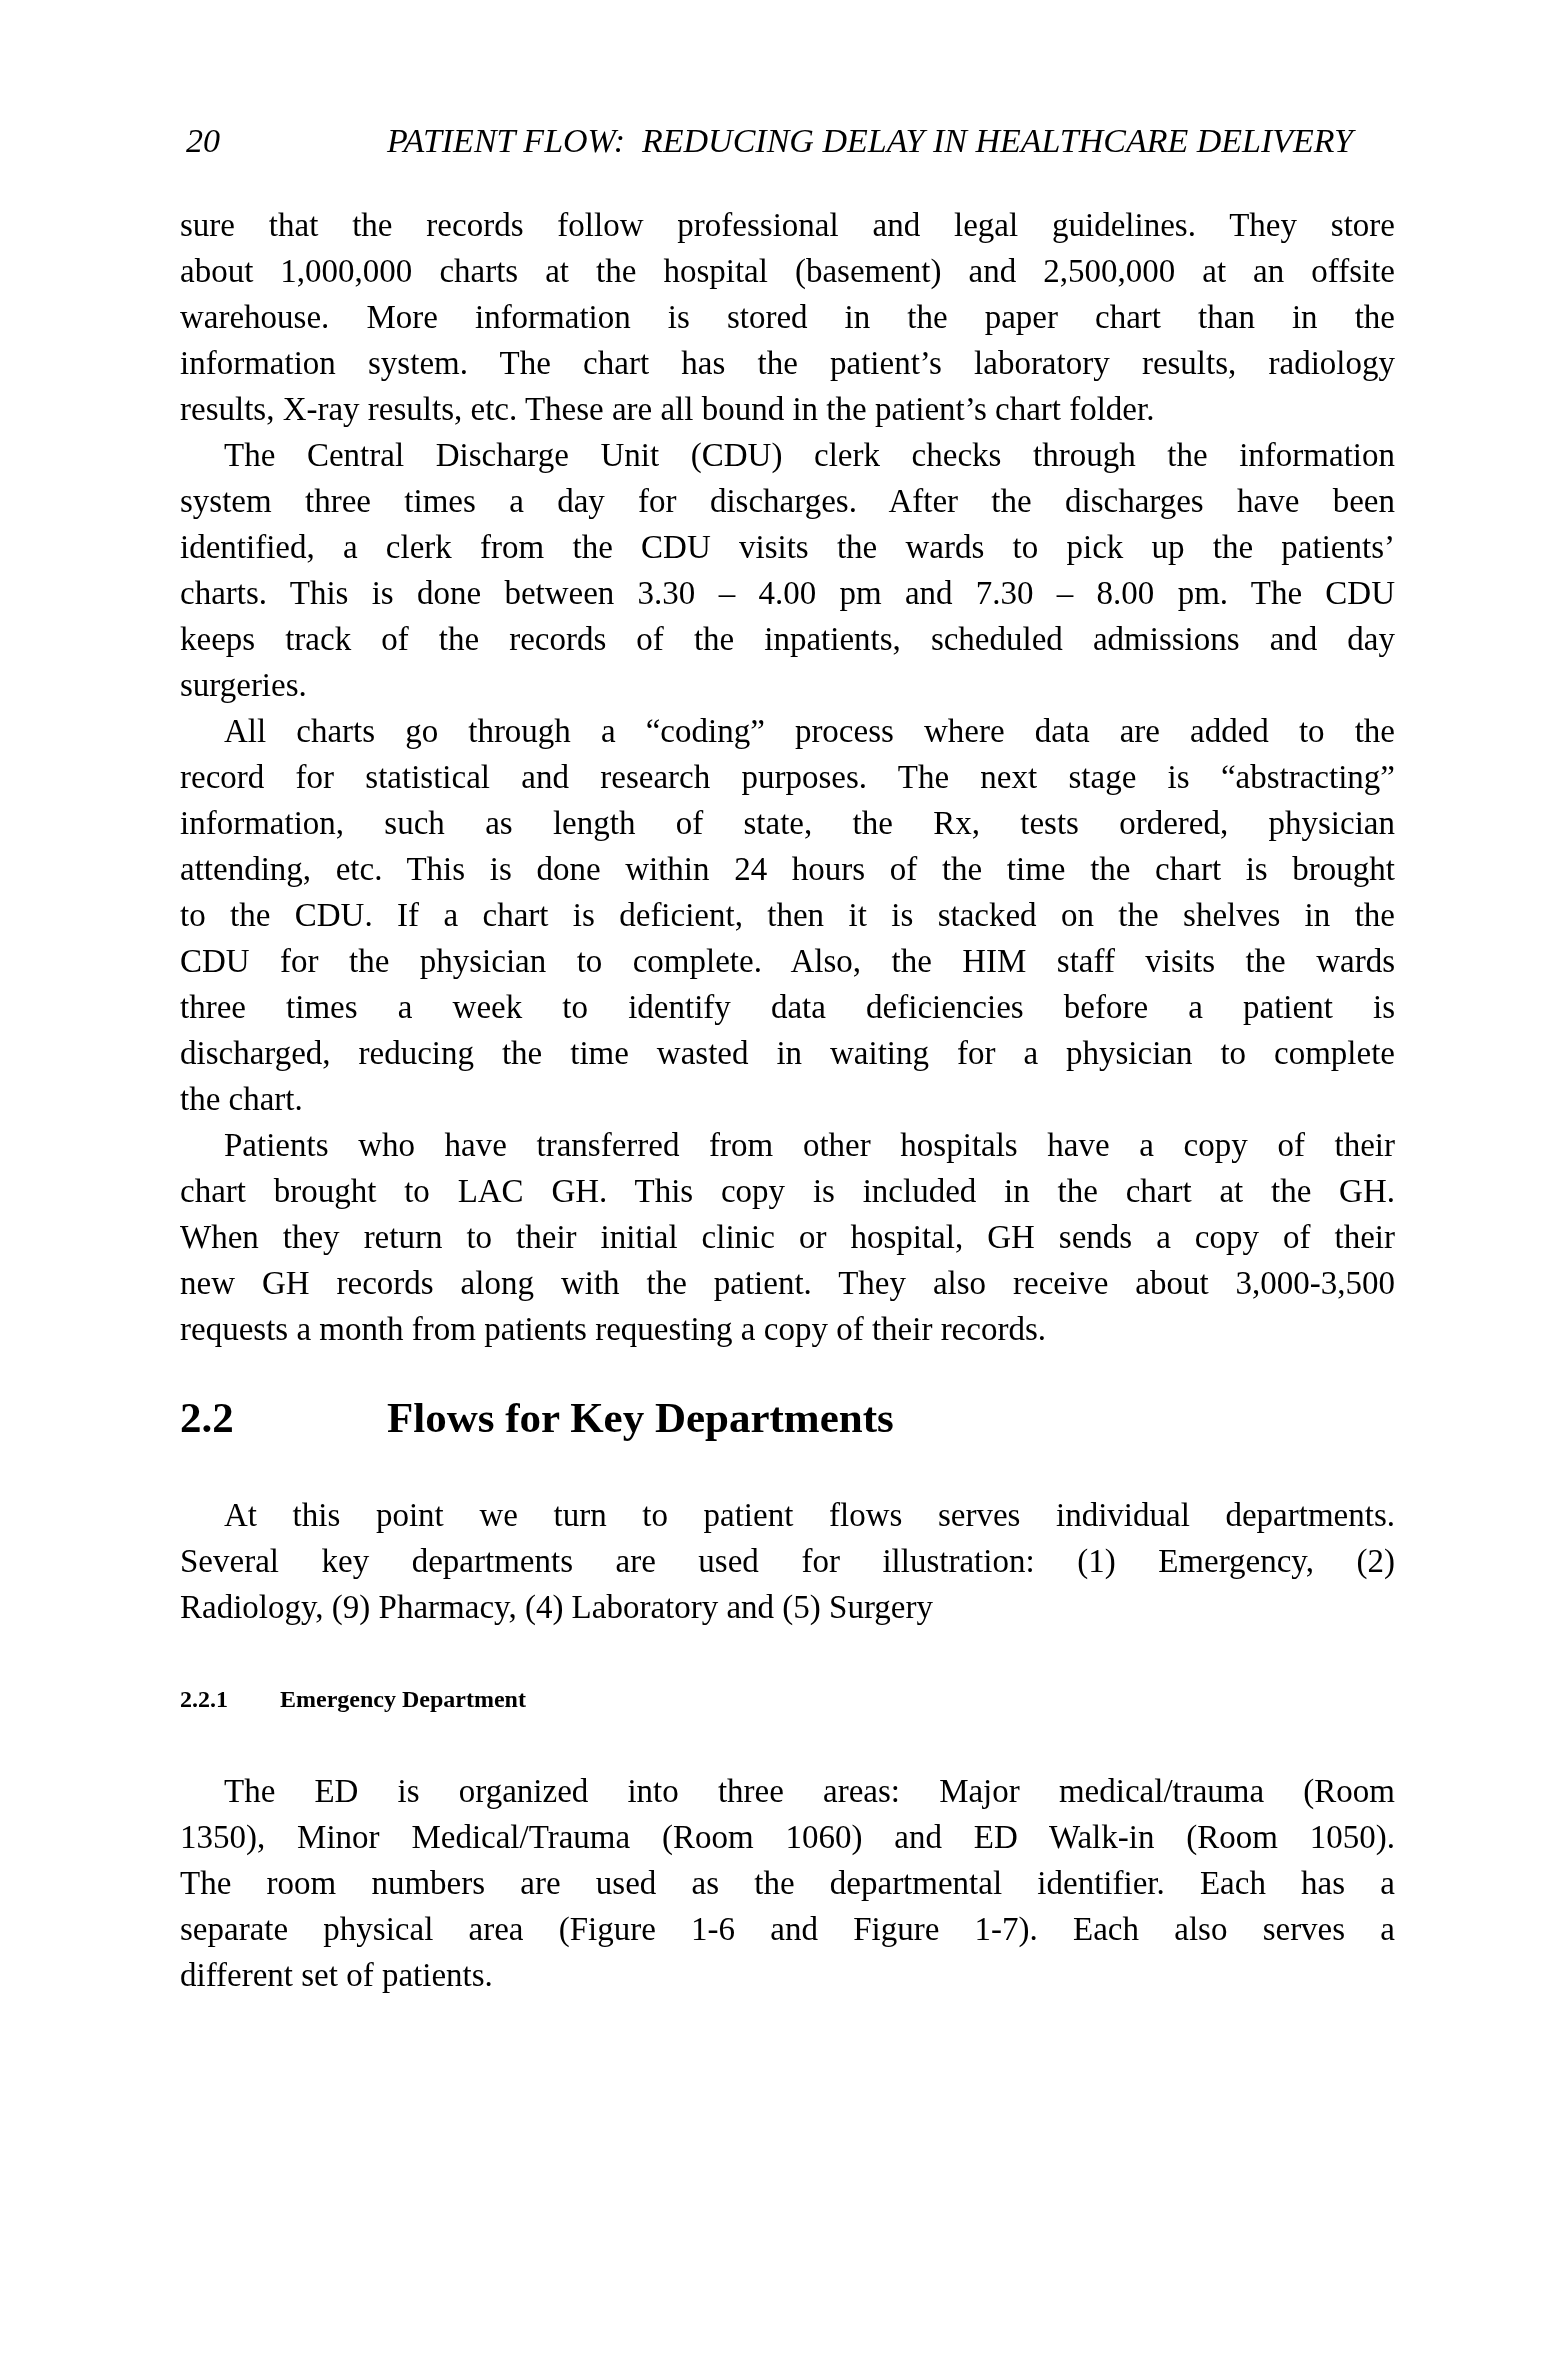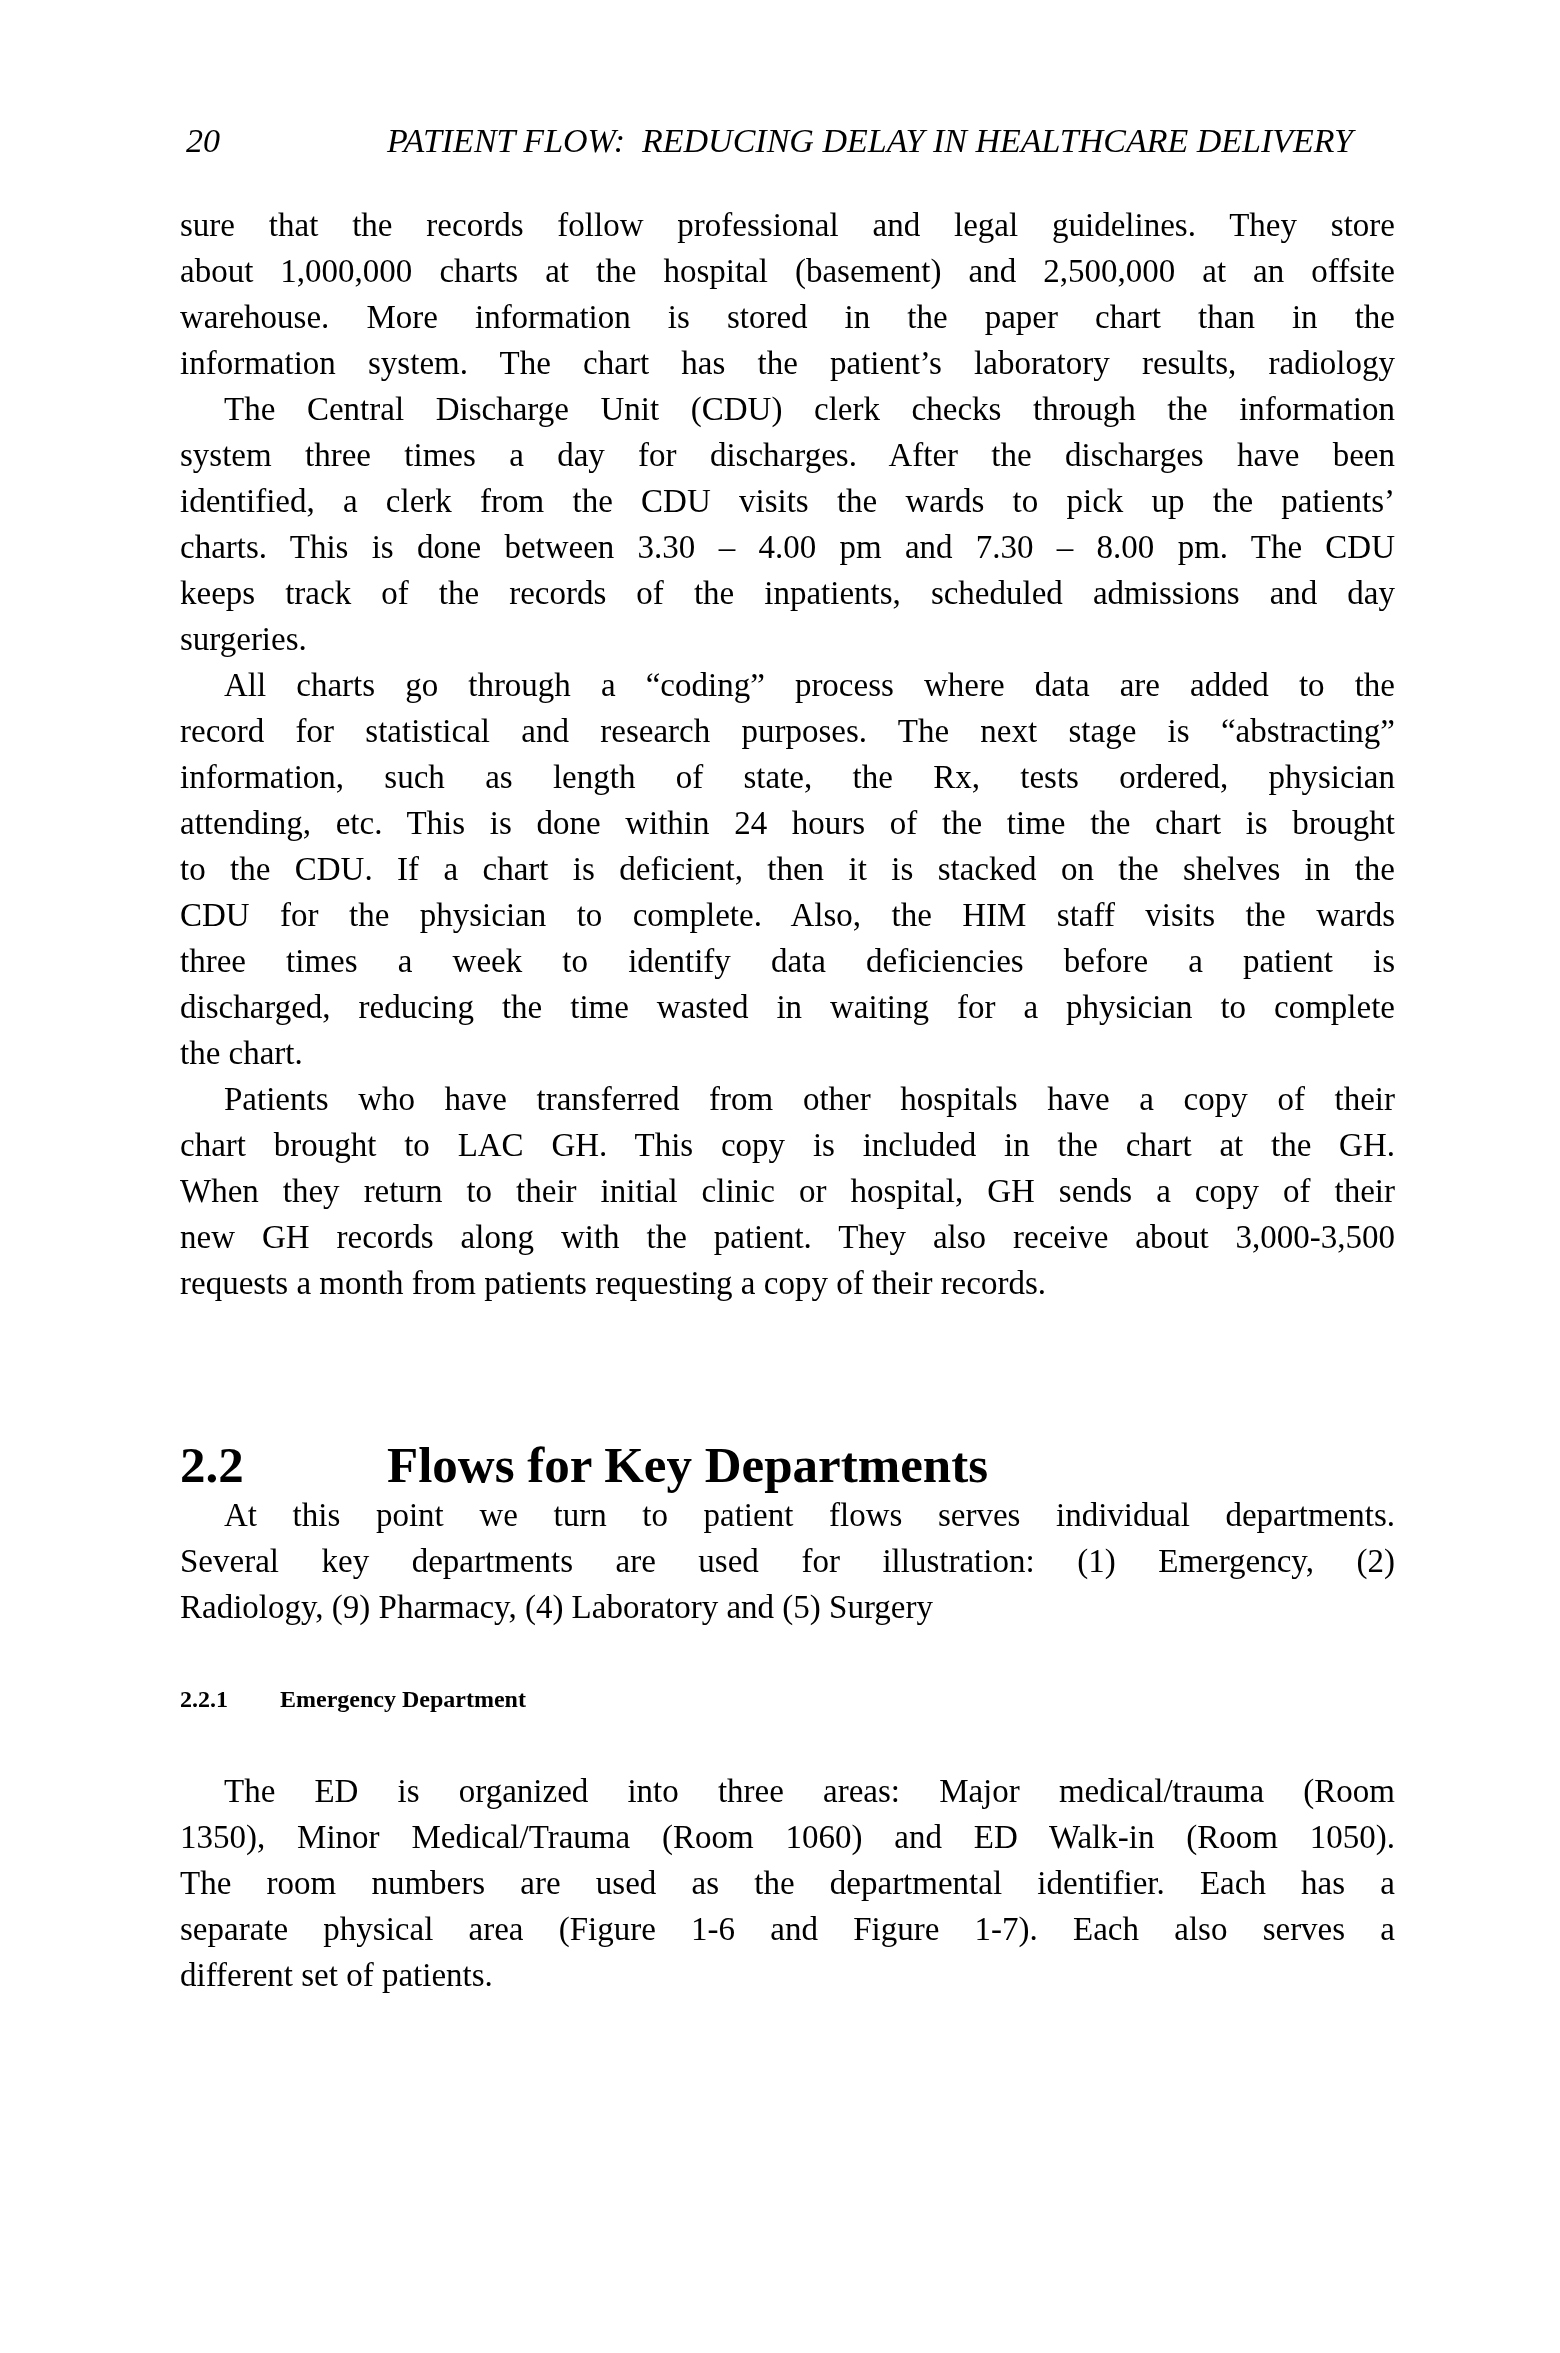--- a/index.html
+++ b/index.html
@@ -55,23 +55,22 @@
   
   .sec {
     position: absolute;
     left: 180px;
     margin: 0;
     font-weight: bold;
     white-space: nowrap;
   }
   .sec-22 {
     top: 1394px;
-    font-size: 51px;
+    font-size: 43px;
     line-height: 47px;
-    margin-top: 48px;
   }
   .sec-22 .num { display: inline-block; width: 207px; }
   .sec-221 {
     top: 1678px;
     font-size: 24px;
     line-height: 42px;
   }
   .sec-221 .num { display: inline-block; width: 100px; }
 </style>
 </head>
@@ -83,20 +82,21 @@
     <span class="pagenum">20</span>
     <span class="runtitle">PATIENT FLOW:&nbsp; REDUCING DELAY IN HEALTHCARE DELIVERY</span>
   </div>
 
   <div class="block b1">
 
     <div class="ln">sure that the records follow professional and legal guidelines.  They store</div>
     <div class="ln">about 1,000,000 charts at the hospital (basement) and 2,500,000 at an offsite</div>
     <div class="ln">warehouse.  More information is stored in the paper chart than in the</div>
     <div class="ln">information system.  The chart has the patient’s laboratory results, radiology</div>
+    <div class="ln last">results, X-ray results, etc.  These are all bound in the patient’s chart folder.</div>
 
     <div class="ln ind">The Central Discharge Unit (CDU) clerk checks through the information</div>
     <div class="ln">system three times a day for discharges.  After the discharges have been</div>
     <div class="ln">identified, a clerk from the CDU visits the wards to pick up the patients’</div>
     <div class="ln">charts.  This is done between 3.30 – 4.00 pm and 7.30 – 8.00 pm. The CDU</div>
     <div class="ln">keeps track of the records of the inpatients, scheduled admissions and day</div>
     <div class="ln last">surgeries.</div>
 
     <div class="ln ind">All charts go through a “coding” process where data are added to the</div>
     <div class="ln">record for statistical and research purposes.  The next stage is “abstracting”</div>

